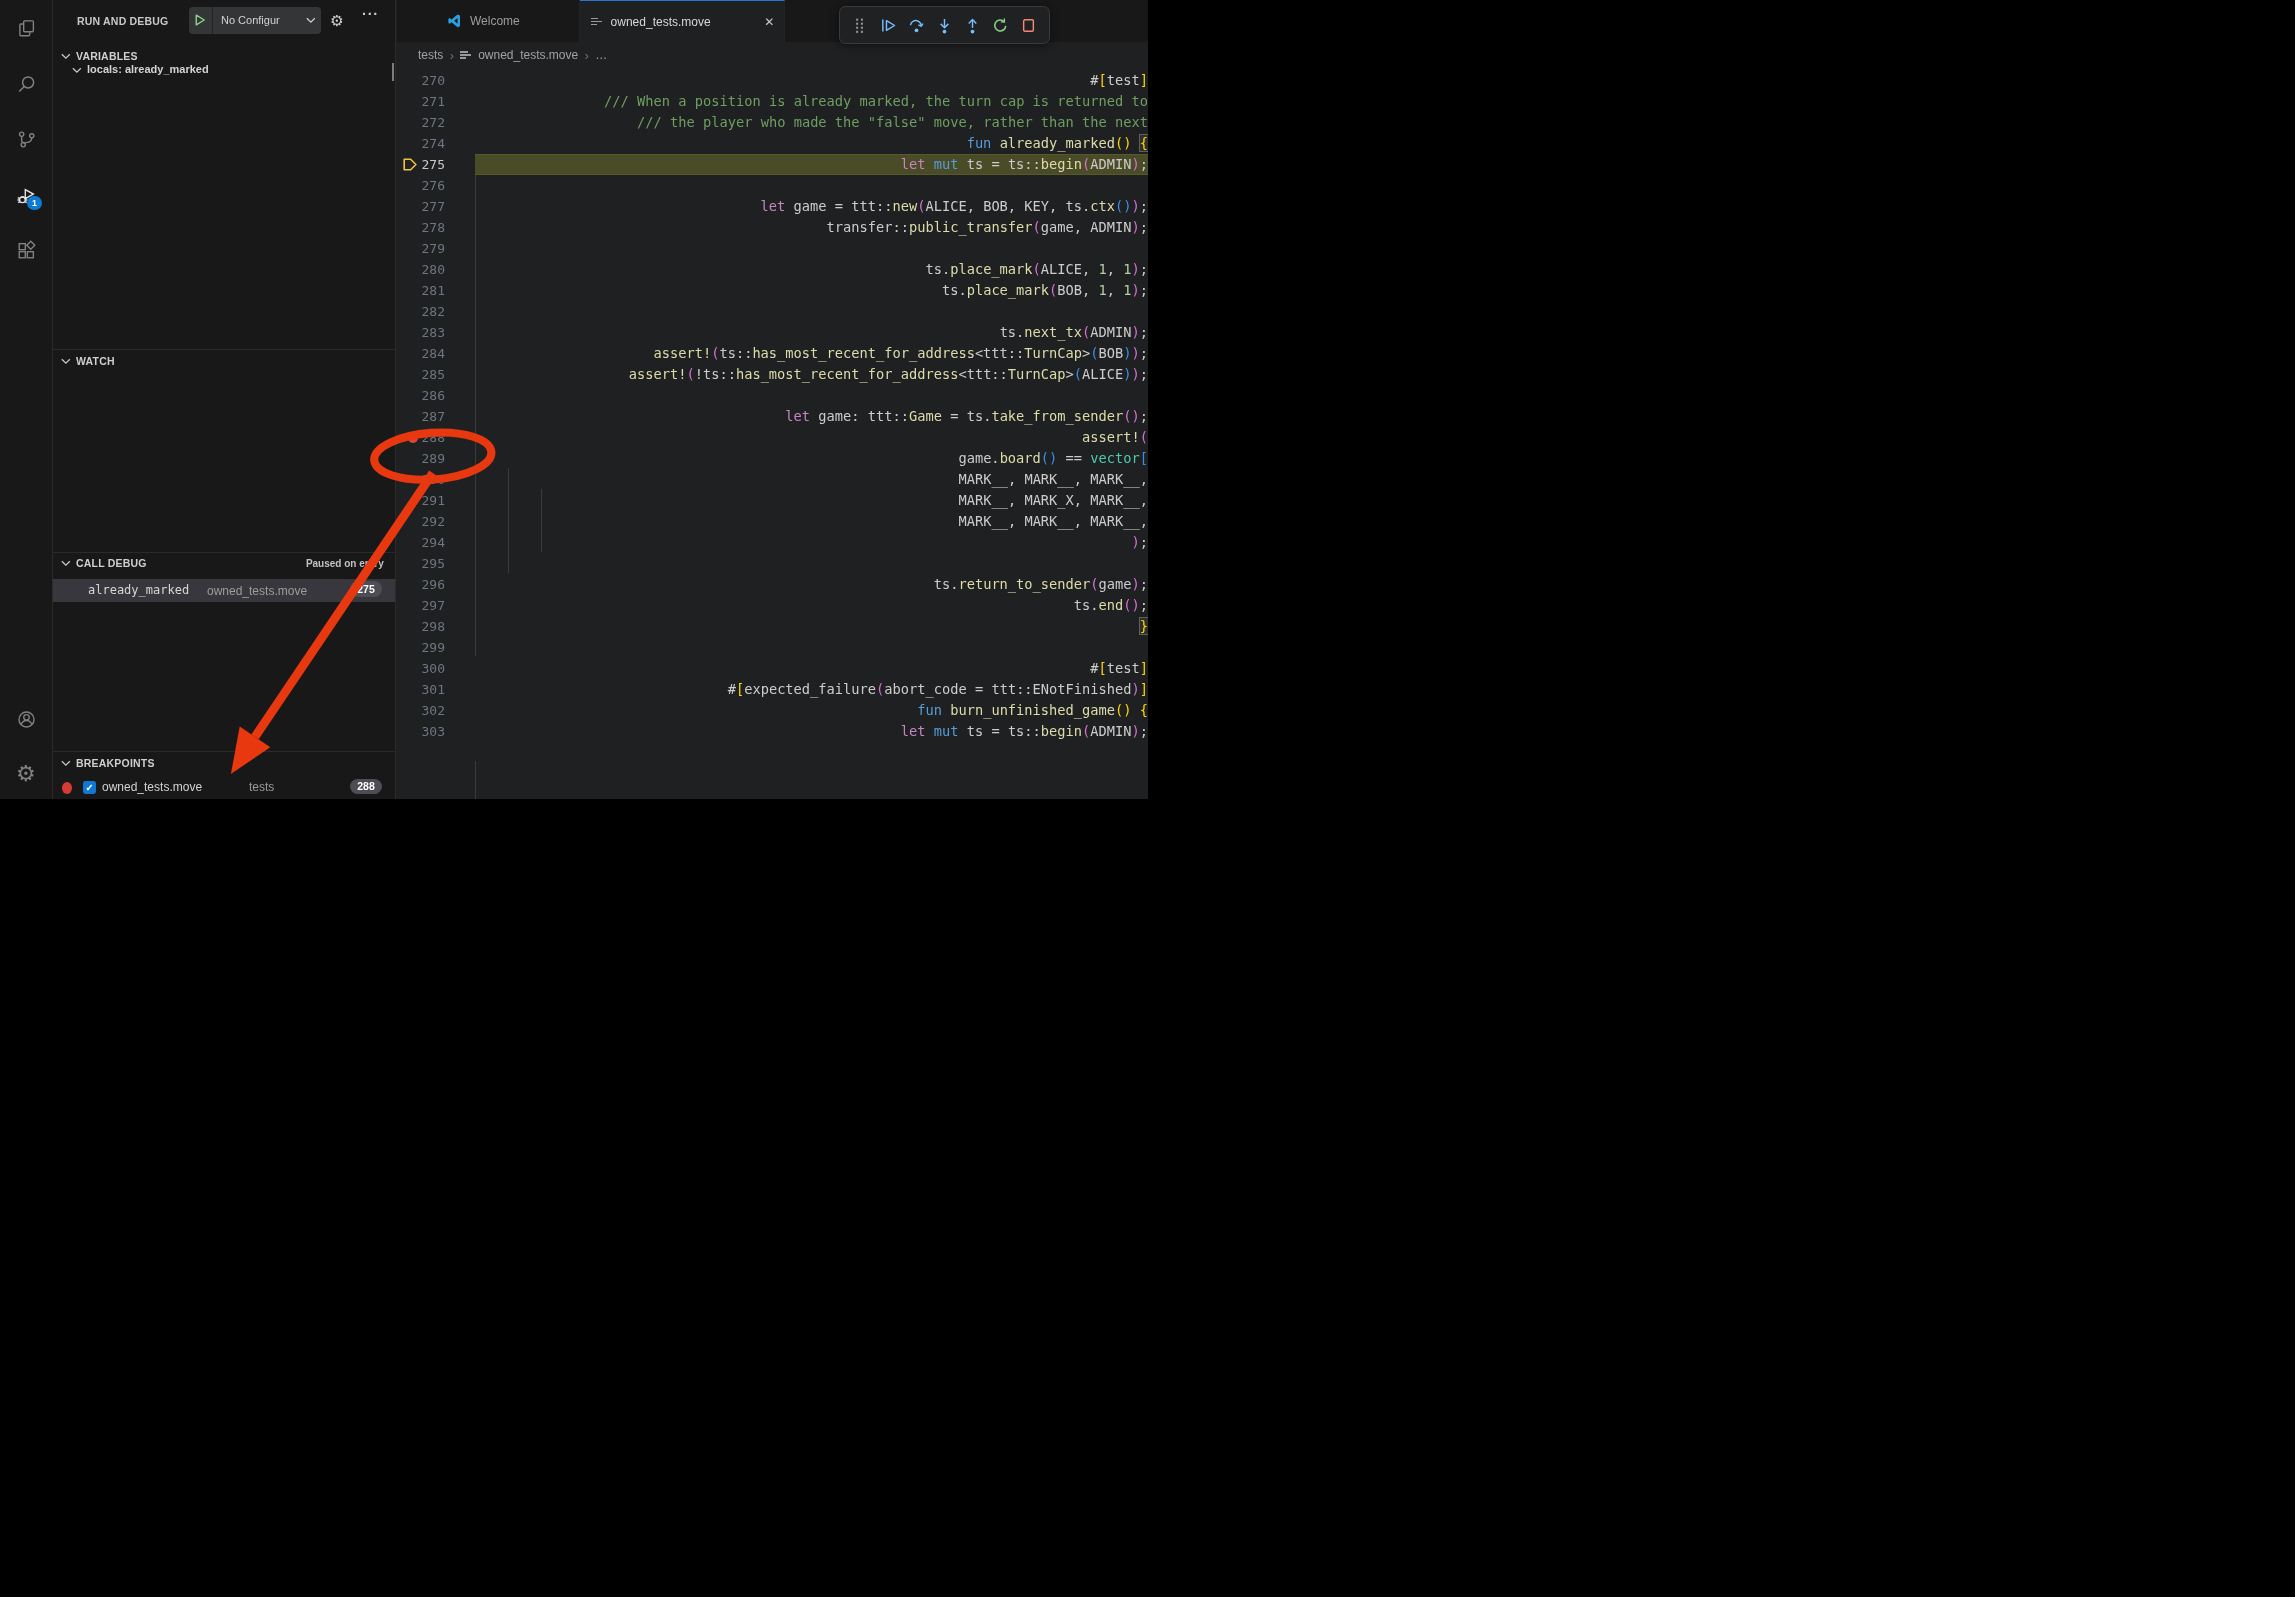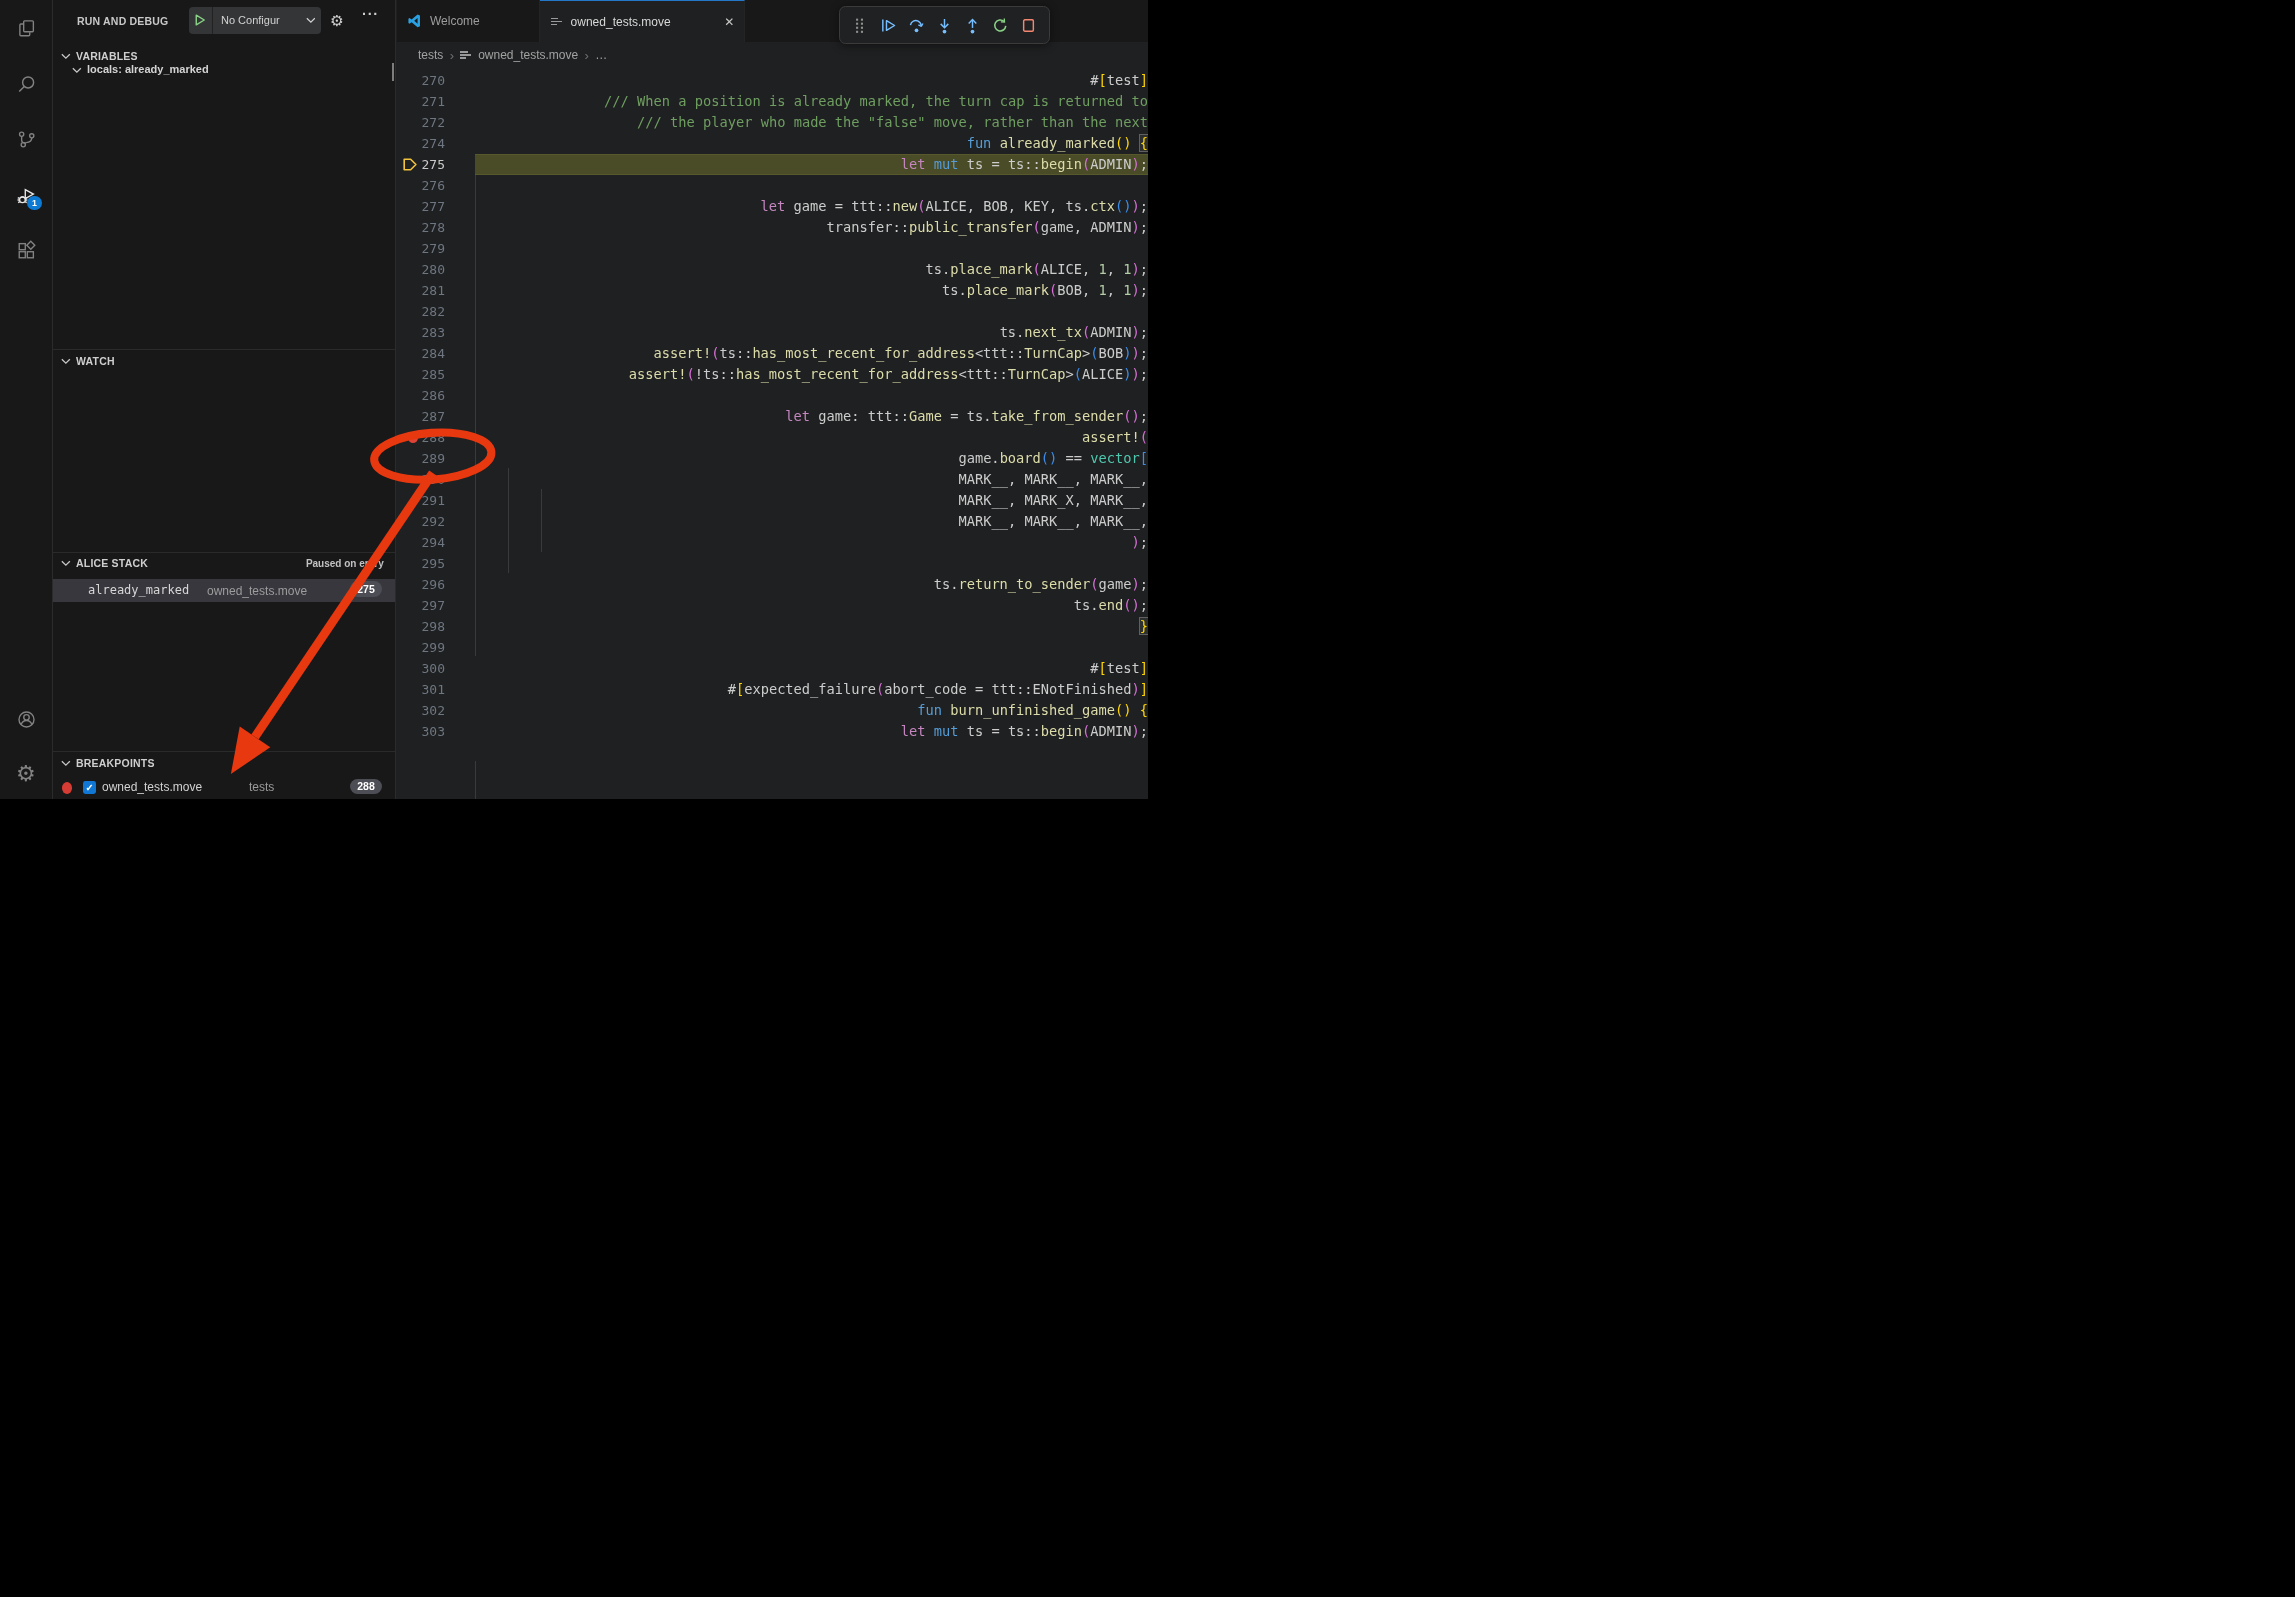--- a/index.html
+++ b/index.html
@@ -45,21 +45,21 @@
   .bp-dot{position:absolute;left:8.8px;top:4.8px;width:10.5px;height:12px;border-radius:50%;background:#d63c33;}
   .bp-check{position:absolute;left:30px;top:4px;width:13px;height:13px;background:#1177d4;border-radius:2.4px;
             color:#fff;font-size:9.7px;line-height:13px;text-align:center;font-weight:bold;}
   .bp-file{position:absolute;left:49px;top:3.2px;font-size:12px;color:#d2d2d2;}
   .bp-path{position:absolute;left:196px;top:3.2px;font-size:12px;color:#9a9a9a;}
   .bp-row .badge{top:1.6px;}
   .sb-scrollthumb{position:absolute;left:339px;top:63px;width:2.4px;height:17.7px;background:#8f8f8f;opacity:.85;}
 
   
   .ed{position:absolute;left:397px;top:0;right:0;height:100%;background:#1f2021;}
-  .tabbar{position:absolute;left:0;top:0;right:0;height:42px;background:#181818;display:flex;}
+  .tabbar{position:absolute;left:0;top:0;right:0;height:42px;background:#181818;display:flex;padding-left:40px;}
   .tab{position:relative;height:42px;display:flex;align-items:center;box-sizing:border-box;border-right:0.8px solid #242424;}
   .tab .tlabel{font-size:12px;}
   .tab.inactive{width:143px;background:#181818;color:#9d9d9d;}
   .tab.active{width:205px;background:#1f2021;color:#d8d8d8;border-top:1.6px solid #2577c9;}
   .tab .ticon{margin:0 8px 0 11.3px;}
   .tab .tclose{position:absolute;right:9.7px;font-size:12px;color:#c9c9c9;}
   .movicon{display:inline-block;width:11.3px;}
   .movicon i{display:block;height:1.6px;background:#9a9a9a;margin:1.6px 0;}
   .movicon i.b1{width:7.2px;} .movicon i.b2{width:10.5px;} .movicon i.b3{width:5.6px;}
 
@@ -198,21 +198,21 @@
       <span class="lbl">WATCH</span>
     </div>
 
     <div class="sect-divider" style="top:552px"></div>
     <div class="sect-hdr" style="top:553px">
       <span class="chev">
         <svg width="9.7" height="6.4" viewBox="0 0 12 8" fill="none" stroke="currentColor" stroke-width="1.6">
             <path d="M1 1.5 L6 6.5 L11 1.5"></path>
           </svg>
       </span>
-      <span class="lbl">ALICE STACK</span>
+      <span class="lbl">CALL DEBUG</span>
       <span class="status">Paused on entry</span>
     </div>
     <div class="frame-row">
       <span class="frame-name">already_marked</span>
       <span class="frame-file">owned_tests.move</span>
       <span class="badge">275</span>
     </div>
 
     <div class="sect-divider" style="top:751px"></div>
     <div class="sect-hdr" style="top:753px">

